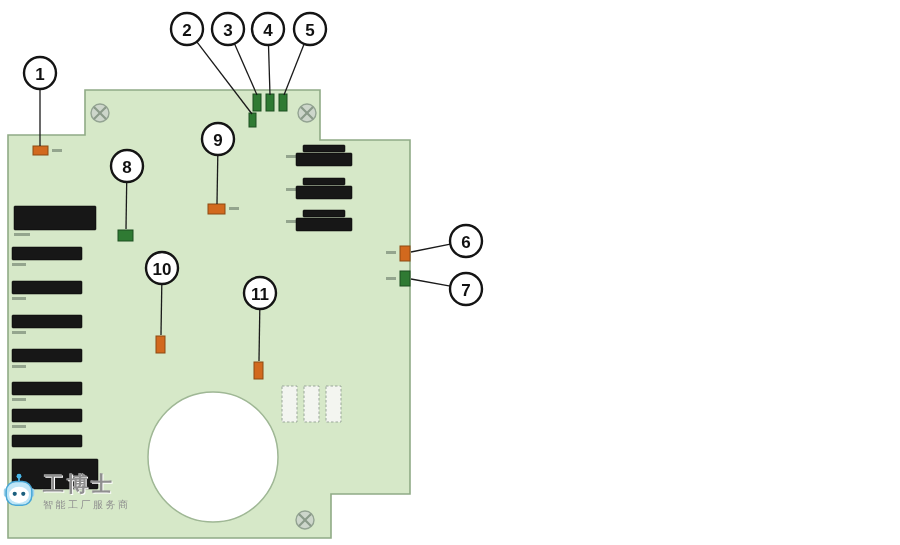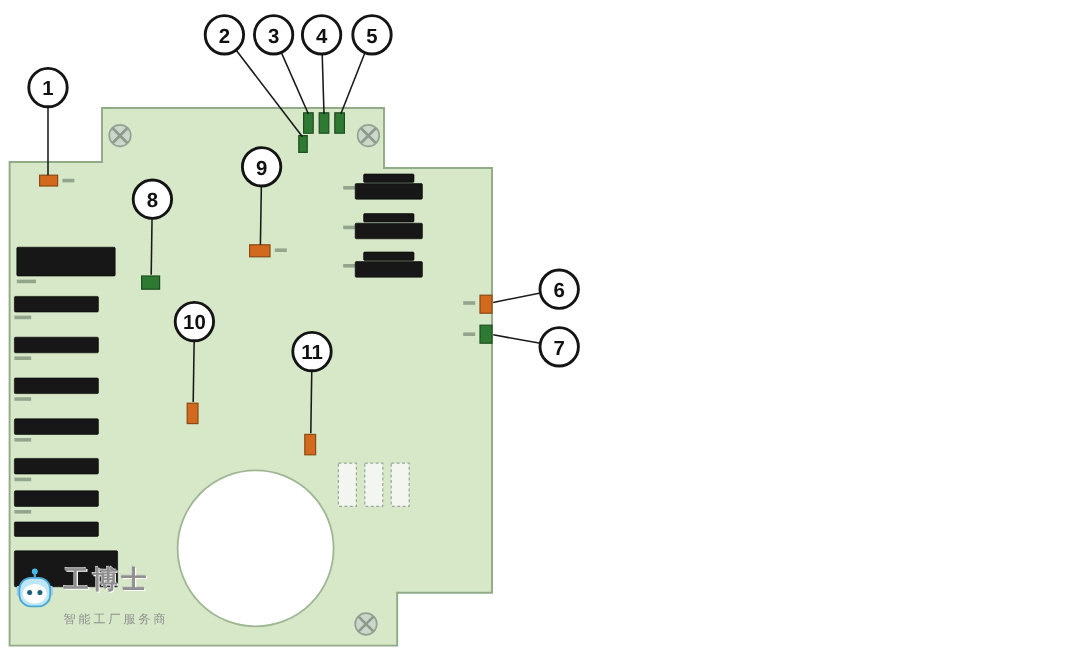--- a/index.html
+++ b/index.html
@@ -17,26 +17,26 @@
   .screw-cross { stroke:#8b9b8a; stroke-width:2.2; stroke-linecap:round; }
   .dash-slot { fill:#f3f5f0; stroke:#9aa79a; stroke-width:1; stroke-dasharray:2.5 2; }
   .label-mark { fill:#5f6e5f; opacity:.55; }
 
   
   .leader { stroke:#1a1a1a; stroke-width:1.3; }
   .callout-circle { fill:#ffffff; stroke:#141414; stroke-width:2.4; }
   .callout-num { font:600 17px "Liberation Sans", sans-serif; text-anchor:middle; dominant-baseline:central; fill:#111; }
 
   
-  .wm { position:absolute; left:10px; top:472px; width:160px; z-index:5; }
+  .wm { position:absolute; left:0; top:472px; width:160px; z-index:5; }
   .wm-row { display:flex; align-items:flex-start; gap:5px; }
   .wm-robot { flex:0 0 auto; }
   .wm-brand { font-size:21px; font-weight:bold; color:#8f8f8f; letter-spacing:3px;
               text-shadow:1px 1px 0 #ffffff, -0.5px -0.5px 0 #c9c9c9; line-height:1.1; }
-  .wm-tagline { font-size:10px; color:#8f8f8f; letter-spacing:2.5px; margin-top:14px; }
+  .wm-tagline { font-size:10px; color:#8f8f8f; letter-spacing:2.5px; margin-top:3px; }
   .wm-url { font-size:13px; font-weight:bold; color:#ef8200; margin-top:4px; letter-spacing:.3px; }
 </style>
 </head>
 <body>
 
 <div class="stage">
 
   <svg class="layer" width="900" height="545" viewBox="0 0 900 545">
 
     <polygon class="board-outline" points="85,90 320,90 320,140 410,140 410,494 331,494 331,538 8,538 8,135 85,135" fill="#d6e8c8"></polygon>

